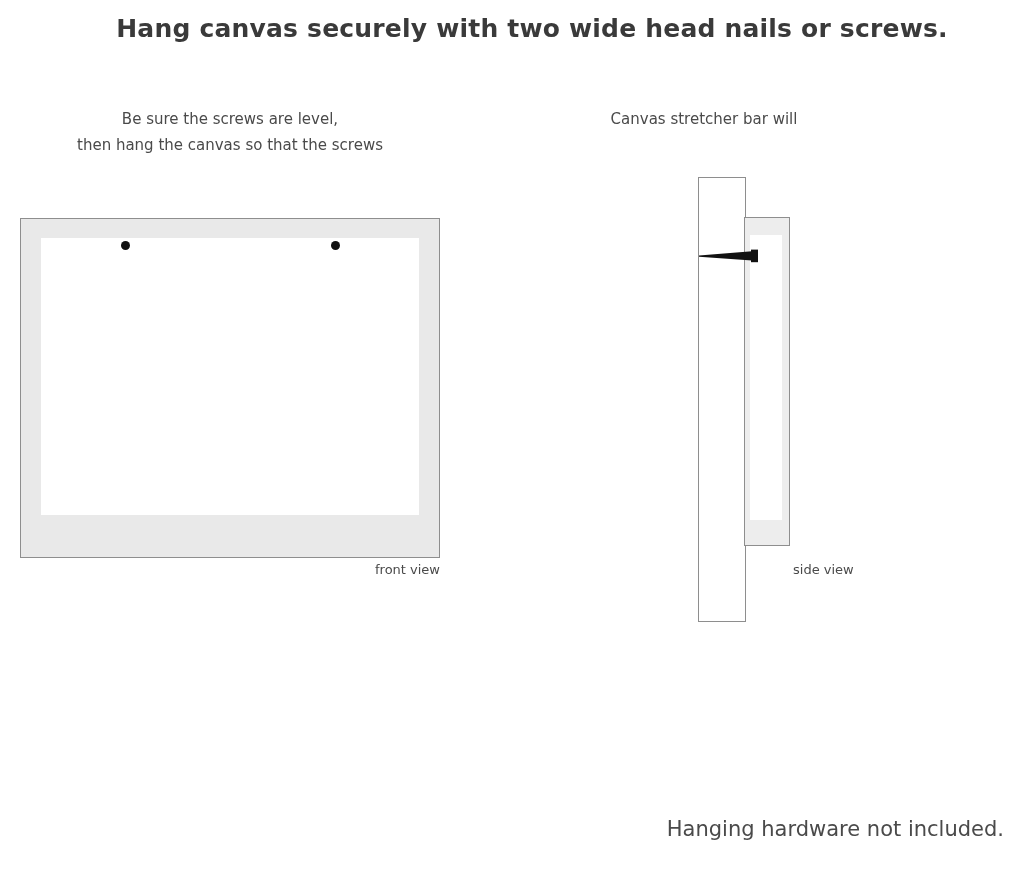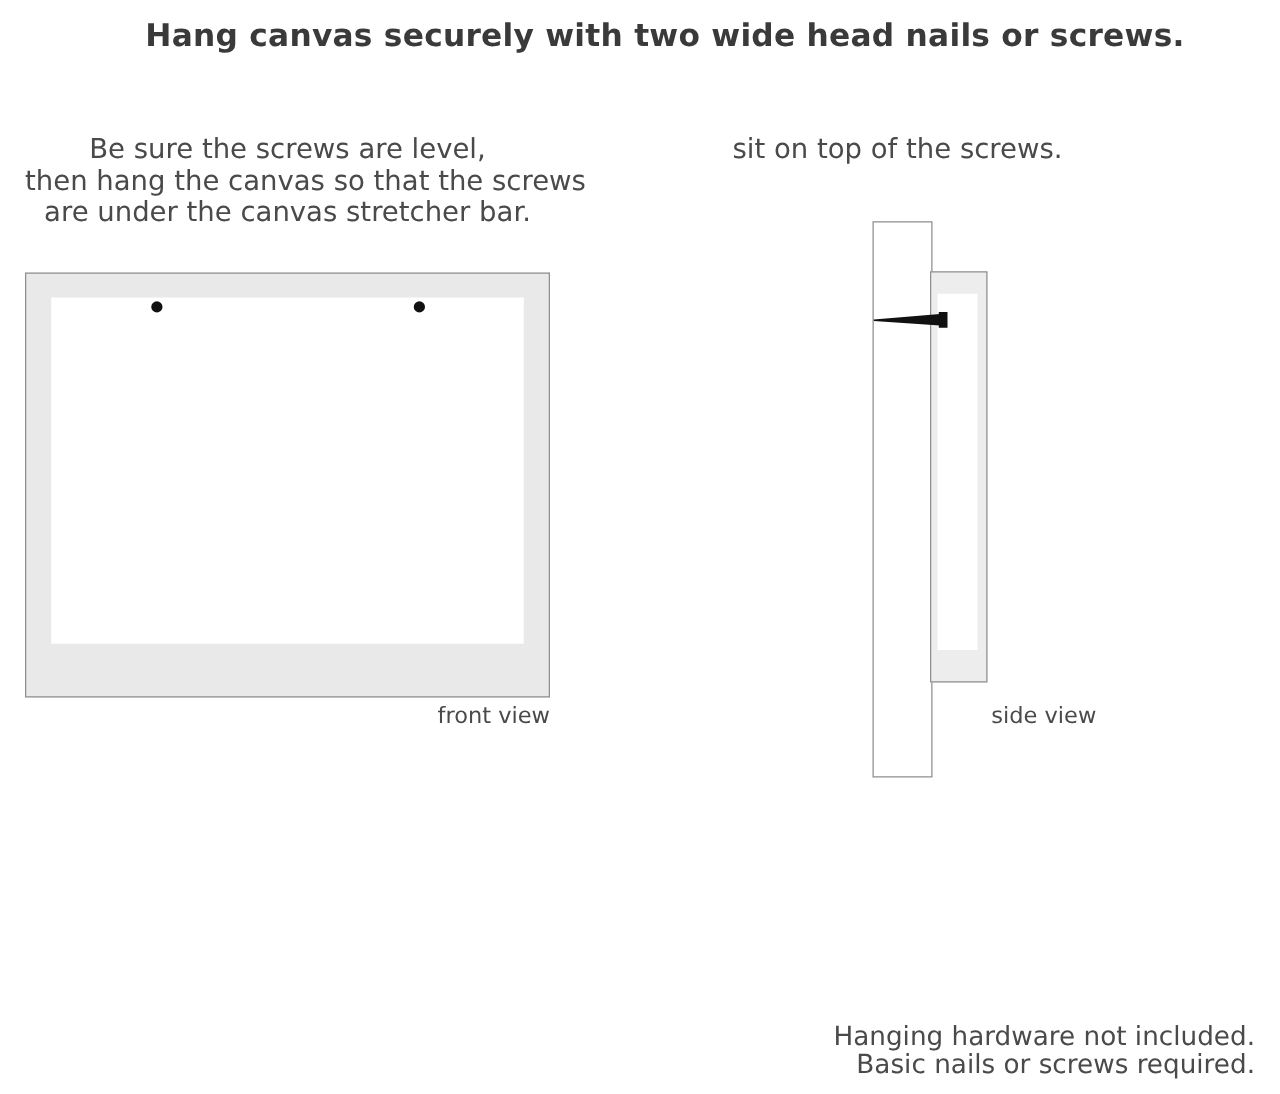--- a/index.html
+++ b/index.html
@@ -28,40 +28,40 @@
     font-size: 25px;
     font-weight: 700;
     letter-spacing: 0.2px;
     color: #3a3a3a;
     white-space: nowrap;
     padding-left: 20px;
   }
 
   
   .caption {
-    font-size: 22px;
+    font-size: 15px;
     line-height: 25.5px;
     text-align: center;
     color: #4a4a4a;
     white-space: nowrap;
   }
   #front-caption {
     left: 20px;
     top: 107px;
     width: 420px;
   }
   #side-caption {
     left: 586px;
     top: 107px;
     width: 236px;
   }
 
   
   .view-label {
-    font-size: 18px;
+    font-size: 13px;
     color: #4a4a4a;
     white-space: nowrap;
   }
   #front-view-label {
     left: 240px;
     top: 562px;
     width: 200px;
     text-align: right;
   }
   #side-view-label {
@@ -163,25 +163,24 @@
   }
 </style>
 </head>
 <body>
 
 <div class="abs" id="main-title">Hang canvas securely with two wide head nails or screws.</div>
 
 <div class="abs caption" id="front-caption">
   <div>Be sure the screws are level,</div>
   <div>then hang the canvas so that the screws</div>
-  <div>are under the canvas stretcher bar.</div>
 </div>
 
 <div class="abs caption" id="side-caption">
-  <div>sit on top of the screws.</div>
+  <div>Canvas stretcher bar will</div>
 </div>
 
 <div class="abs" id="front-view">
 
   <div id="front-frame"></div>
 
   <div id="front-canvas-face"></div>
 
   <div class="screw-dot" id="screw-dot-left"></div>
 
@@ -203,14 +202,13 @@
     <polygon points="1,8.6 54,4.2 54,13.4 1,9.8" fill="#111111"></polygon>
 
     <rect x="53" y="2.6" width="7" height="12.6" fill="#111111"></rect>
   </svg>
 </div>
 
 <div class="abs view-label" id="side-view-label">side view</div>
 
 <div class="abs" id="footer-note">
   <div>Hanging hardware not included.</div>
-  <div>Basic nails or screws required.</div>
 </div>
 
 </body></html>

